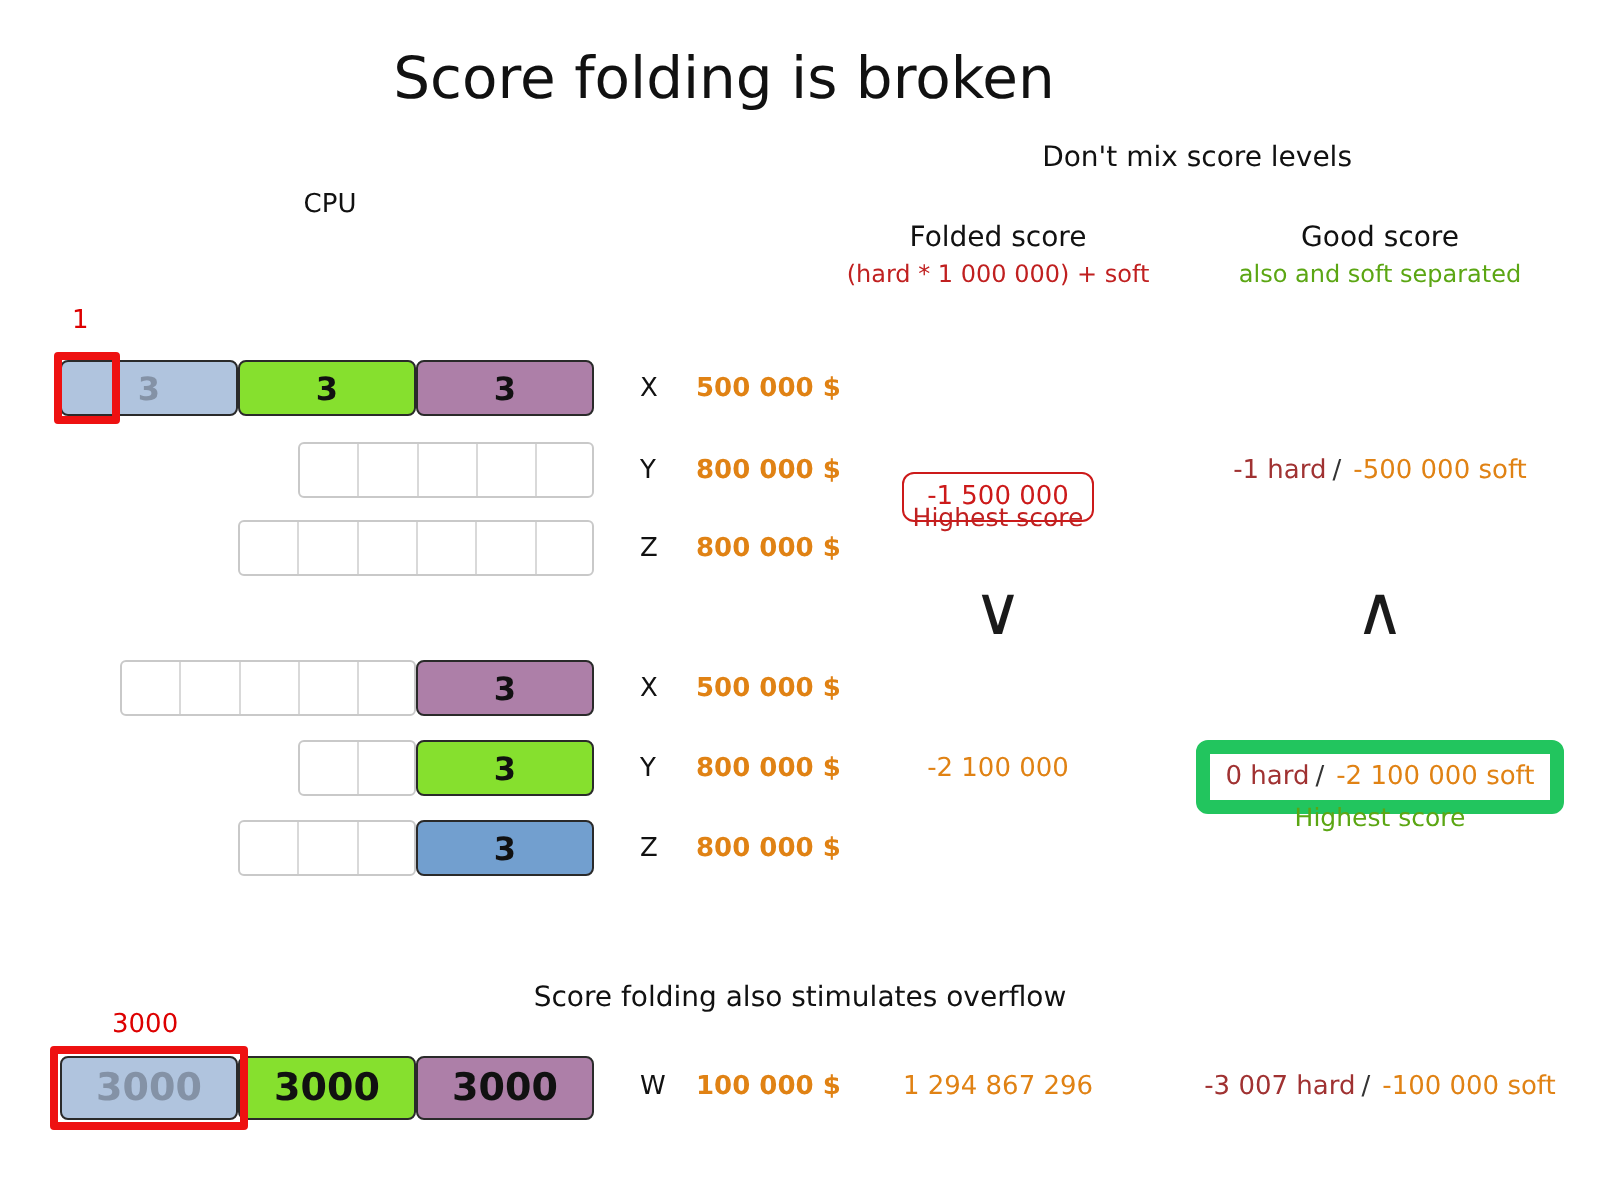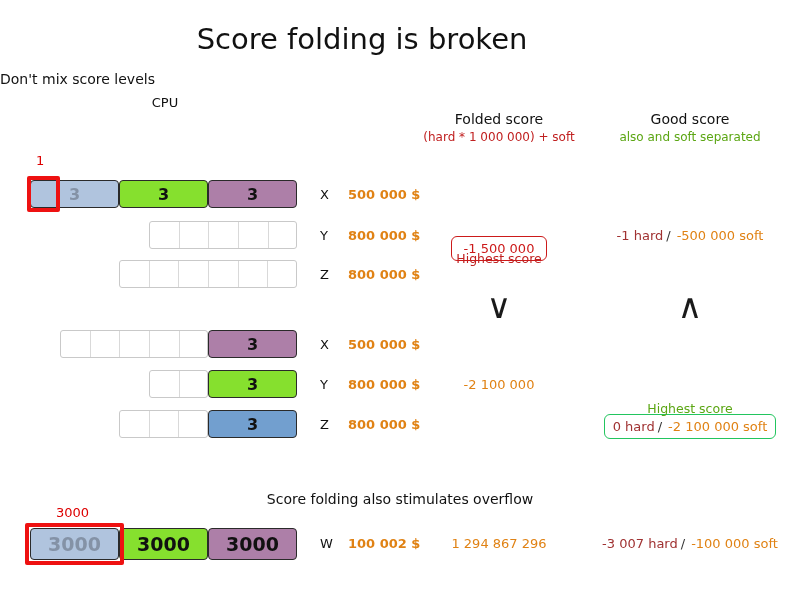--- a/index.html
+++ b/index.html
@@ -4,21 +4,21 @@
 <style>
   * { margin:0; padding:0; box-sizing:border-box; }
   html,body { width:800px; height:600px; }
   body {
     position:relative; overflow:hidden; background:#ffffff;
     font-family:"DejaVu Sans","Liberation Sans",sans-serif; color:#111;
   }
   .abs { position:absolute; }
 
   .title    { left:0; top:22px;  width:724px; font-size:29px; font-weight:400; text-align:center; }
-  .subtitle { left:0; top:71px;  width:676px; font-size:14px; text-align:left; }
+  .subtitle { left:0; top:71px;  width:676px; font-size:14px; text-align:right; }
   .sec2     { left:0; top:491px; width:800px; font-size:14px; text-align:center; }
 
   .hdr      { font-size:14px; text-align:center; color:#111; }
   .hdr-sub  { font-size:12px; text-align:center; }
   .red-txt   { color:#c02020; }
   .green-txt { color:#5ba613; }
   .orange    { color:#e08214; }
   .hard      { color:#a03232; }
   .soft      { color:#e08214; }
   .sep       { color:#333; margin:0 6px 0 3px; }
@@ -46,22 +46,22 @@
 
   .mlabel { position:absolute; font-size:13px; color:#111; }
   .money  { position:absolute; font-size:13px; color:#e08214;font-weight:bold; }
 
   .colwrap { position:absolute; width:200px; text-align:center; font-size:13px; }
   .scorebox-red {
     display:inline-block; border:1px solid #cc1a1a; border-radius:6px;
     padding:4px 12px; color:#cc1a1a; font-size:13px; background:#fff;
   }
   .scorebox-green {
-    display:inline-block; border:1px solid #22c55e; border-radius:6px;
-    padding:4px 8px; font-size:13px; background:#fff;margin-top:44px;
+    display:inline-block; border:7px solid #22c55e; border-radius:6px;
+    padding:4px 8px; font-size:13px; background:#fff;
   }
   .note { font-size:12.5px; }
   .cmp  { font-size:34px; font-weight:400; color:#1a1a1a; }
   .overload { position:absolute; font-size:13px; color:#dd0000; }
 </style>
 </head>
 <body>
 
 <div class="abs title">Score folding is broken</div>
 <div class="abs subtitle">Don't mix score levels</div>
@@ -155,17 +155,17 @@
     </div>
   <div class="block gn big" style="left:89px;width:89px">
       <span>3000</span>
     </div>
   <div class="block pu big" style="left:178px;width:89px">
       <span>3000</span>
     </div>
   <div class="redbox" style="left:-5px;top:-5px;width:99px;height:42px"></div>
 </div>
 <div class="mlabel" style="left:320px;top:536px">W</div>
-<div class="money" style="left:348px;top:536px">100 002 $</div>
+<div class="money" style="left:348px;top:536px">100 000 $</div>
 <div class="colwrap orange" style="left:399px;top:536px">1 294 867 296</div>
 <div class="colwrap" style="left:590px;top:536px">
   <span class="hard">-3 007 hard</span><span class="sep">/</span><span class="soft">-100 000 soft</span>
 </div>
 
 </body></html>

